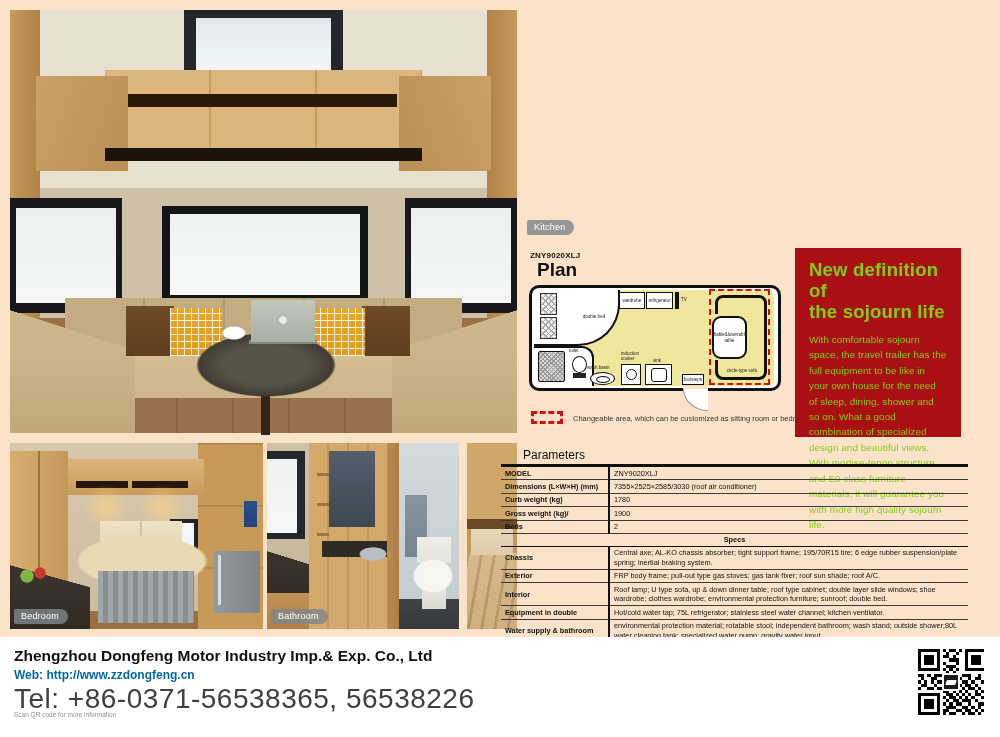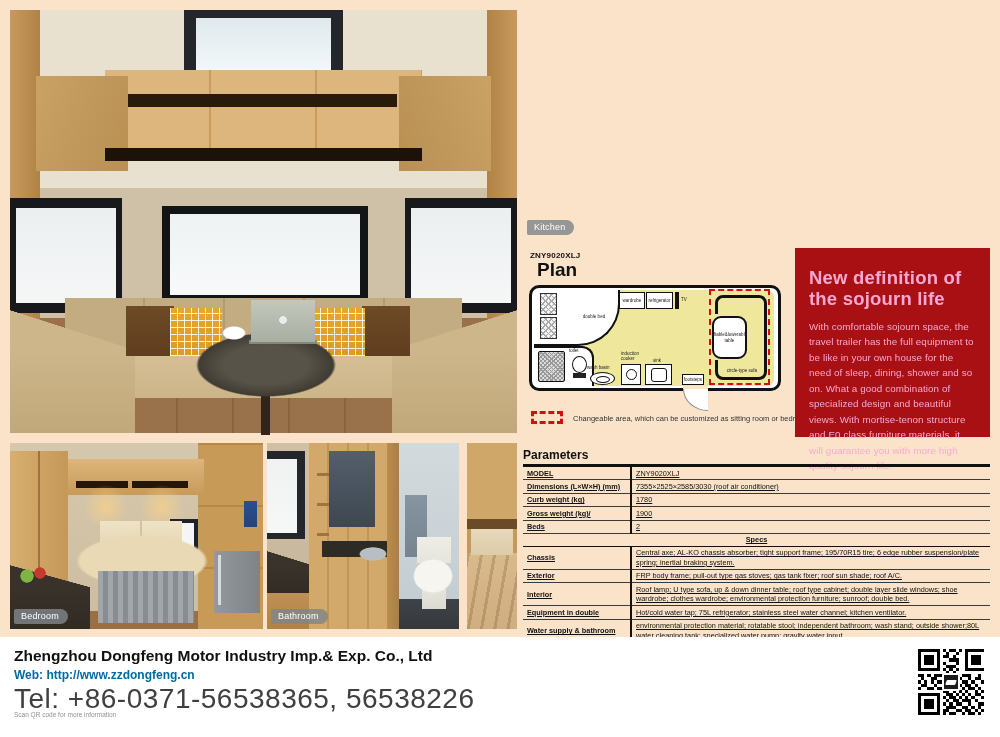--- a/index.html
+++ b/index.html
@@ -281,30 +281,30 @@
                     border:1.2px solid #111; border-radius:3px; }
   .pb-footsteps { left:150px; top:86px; width:22px; height:11px; border:1px solid #111; background:#fff;
                   display:flex; align-items:center; justify-content:center; font-size:3.5px; }
   .plan-doorgap { left:683px; top:386px; width:25px; height:8px; background:#fbe3ca; }
   .plan-doorarc { left:683px; top:389px; width:25px; height:22px; background:#fff;
                   border:1.5px solid #8d8d8d; border-top:none; border-right:none; border-bottom-left-radius:100%; }
   .plan-legend-swatch { left:531px; top:411px; width:32px; height:13px; border:3px dashed #d40f0f; }
   .plan-legend-text { left:573px; top:414px; font-size:7.5px; color:#333; }
 
   
-  .promo { position:absolute; left:795px; top:248px; width:195px; height:189px; background:#a81013;
-           color:#f9a8d4; padding:20px 14px; }
+  .promo { position:absolute; left:795px; top:248px; width:166px; height:189px; background:#a81013;
+           color:#84cc16; padding:12px 14px; }
   .promo h2 { font-size:18.5px; line-height:1.13; font-weight:bold; margin-bottom:9px; letter-spacing:.2px; }
   .promo p { font-size:9.8px; line-height:1.58; letter-spacing:.1px; }
 
   
-  .params-heading { position:absolute; left:523px; top:448px; font-size:12px; font-weight:bold; color:#111; }
-  .params-table { position:absolute; left:523px; top:464px; width:467px; border-collapse:collapse;
+  .params-heading { position:absolute; left:523px; top:448px; font-size:12px; font-weight:normal; color:#111; }
+  .params-table { position:absolute; left:501px; top:464px; width:467px; border-collapse:collapse;
                   table-layout:fixed; font-size:7.3px; color:#111;
-                  border-top:3px solid #111; border-bottom:3px solid #111;text-decoration:underline; }
+                  border-top:3px solid #111; border-bottom:3px solid #111; }
   .params-table col.c1 { width:108px; }
   .params-table td { border-top:1px solid #3a3a3a; padding:1.5px 4px; line-height:1.3; vertical-align:middle; }
   .params-table tr:first-child td { border-top:none; }
   .params-table td.lbl { font-weight:bold; border-right:2px solid #111; }
   .params-table td.specs-head { text-align:center; font-weight:bold; border-bottom:1.5px solid #111; padding:1px; }
 
   
   .footer { position:absolute; left:0; top:637px; width:1000px; height:100px; background:#fff; }
   .f-company { position:absolute; left:14px; top:10px; font-size:15.5px; font-weight:bold; color:#111; }
   .f-web { position:absolute; left:14px; top:31px; font-size:12px; font-weight:bold; color:#0369a1; }

